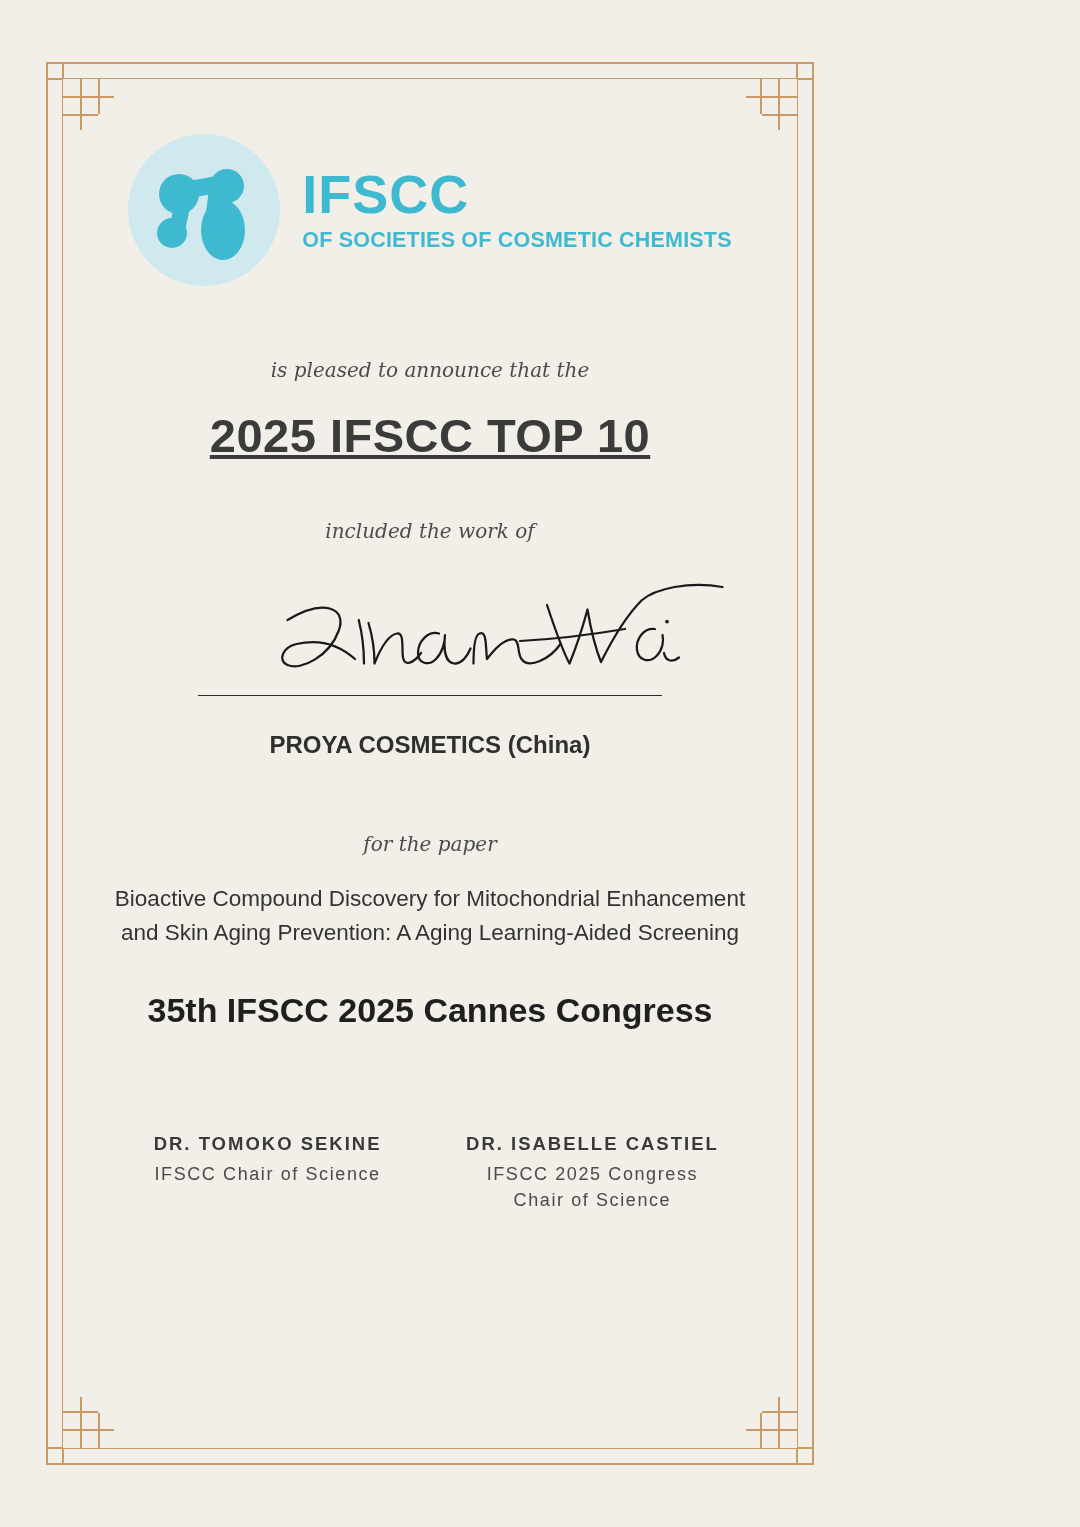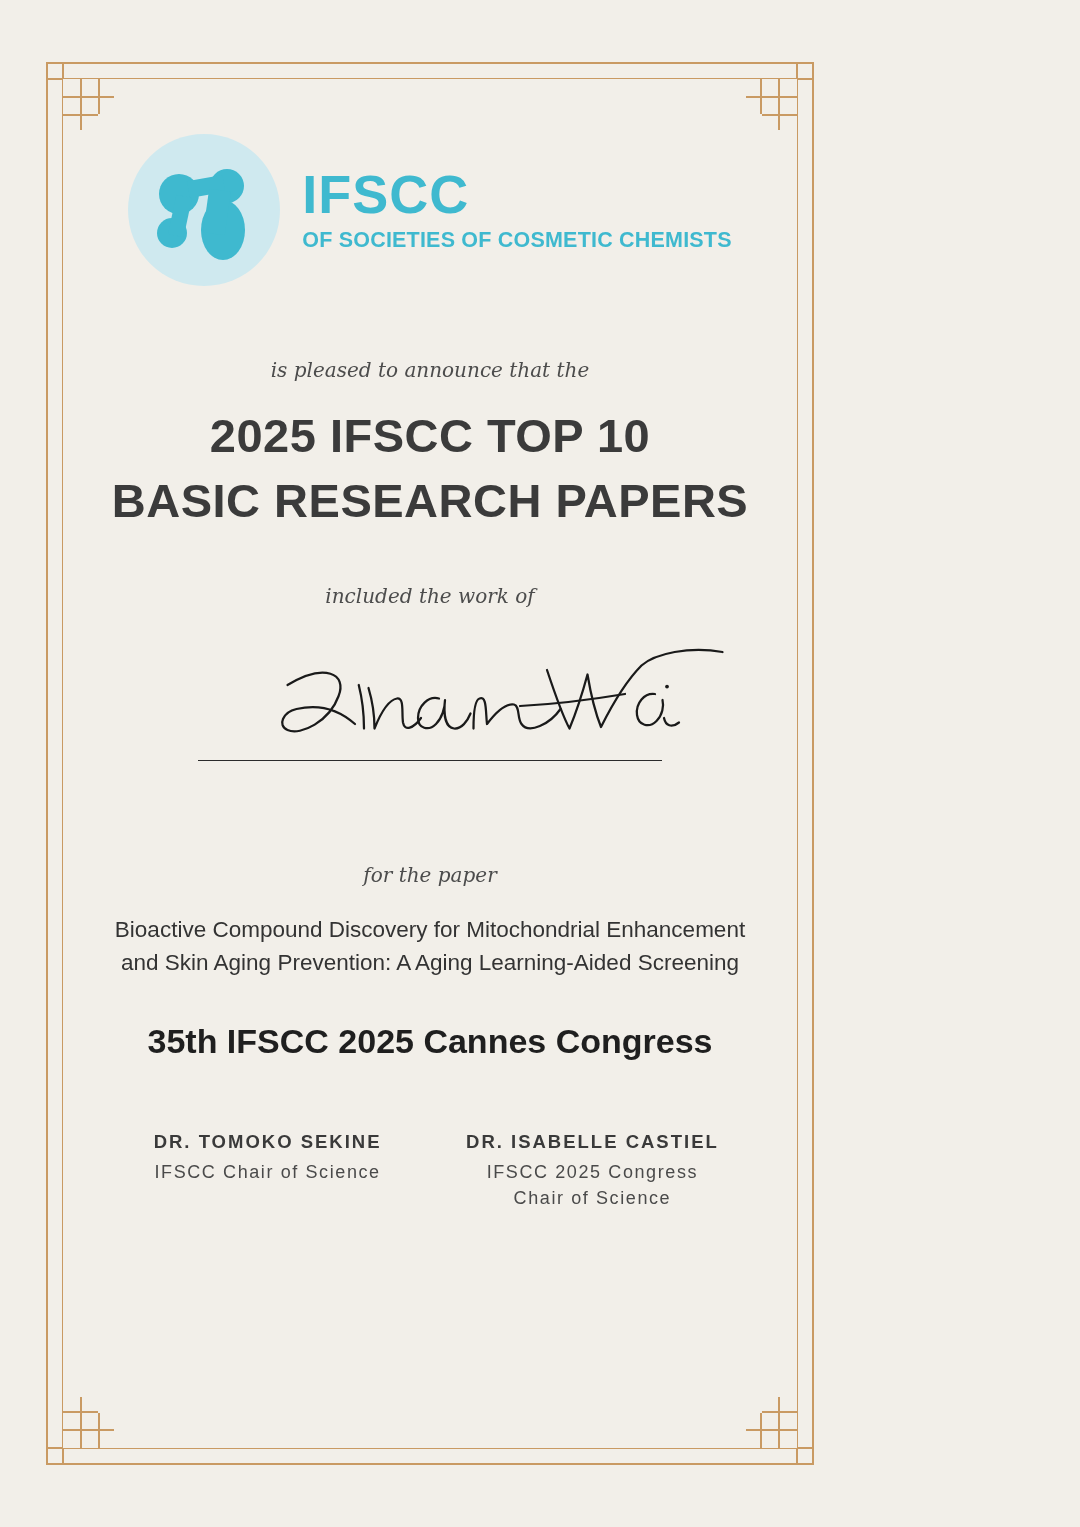--- a/index.html
+++ b/index.html
@@ -138,20 +138,21 @@
     margin-top: 72px;
   }
 
   .award-title {
     font-size: 47px;
     font-weight: bold;
     color: #3b3b3b;
     letter-spacing: 0.5px;
     line-height: 1.38;
     margin-top: 22px;
+    text-decoration: underline;
   }
 
   .included {
     font-family: "DejaVu Serif", serif;
     font-style: italic;
     font-size: 20px;
     color: #4c4c4c;
     margin-top: 50px;
   }
 
@@ -209,21 +210,21 @@
   .congress {
     font-size: 34px;
     font-weight: bold;
     color: #1f1f1f;
     margin-top: 42px;
   }
 
   .signatories {
     display: flex;
     justify-content: space-between;
-    margin-top: 70px;
+    margin-top: 103px;
     padding: 0 40px;
   }
   .signatory {
     width: 44%;
     text-align: center;
   }
   .signatory .name {
     font-size: 18.5px;
     font-weight: bold;
     letter-spacing: 2px;
@@ -294,21 +295,20 @@
       <div class="logo-text">
         <div class="logo-acronym">IFSCC</div>
         <div class="logo-sub">OF SOCIETIES OF COSMETIC CHEMISTS</div>
       </div>
     </div>
 
     <div class="lead">is pleased to announce that the</div>
 
     <div class="award-title">
       <div>2025 IFSCC TOP 10</div>
-      <div>BASIC RESEARCH PAPERS</div>
     </div>
 
     <div class="included">included the work of</div>
 
     <div class="signature-block">
       <svg class="signature-svg" viewBox="0 0 880 160" preserveAspectRatio="xMidYMid meet">
         <g fill="none" stroke="#1a1a1a" stroke-width="3" stroke-linecap="round" stroke-linejoin="round">
           <path d="M250 60 C300 30, 330 45, 318 75 C306 108, 268 128, 250 120 C236 114, 244 96, 262 92 C296 84, 322 96, 340 112"></path>
           <path d="M345 60 C350 80, 352 100, 352 118"></path>
           <path d="M358 64 C364 84, 366 102, 366 118 C374 98, 384 80, 396 78 C406 77, 402 96, 404 110 C406 122, 418 118, 428 104"></path>
@@ -317,20 +317,21 @@
           <path d="M560 88 C600 86, 640 82, 700 72"></path>
           <path d="M596 40 C606 70, 616 100, 626 118 C636 94, 644 68, 650 46 C654 70, 660 96, 668 116 C682 88, 700 56, 722 34 C740 18, 786 8, 830 16"></path>
           <path d="M740 72 C726 70, 714 84, 716 100 C718 114, 732 118, 742 108 C750 100, 752 88, 750 80"></path>
           <path d="M752 104 C754 114, 762 118, 772 110"></path>
           <circle cx="756" cy="62" r="2.5" fill="#1a1a1a" stroke="none"></circle>
         </g>
       </svg>
       <div class="sig-line"></div>
     </div>
 
+    <div class="affiliation">PROYA COSMETICS (China)</div>
 
     <div class="for-paper">for the paper</div>
 
     <div class="paper-title">
       <div>Bioactive Compound Discovery for Mitochondrial Enhancement</div>
       <div>and Skin Aging Prevention: A Aging Learning-Aided Screening</div>
     </div>
 
 
     <div class="congress">35th IFSCC 2025 Cannes Congress</div>

